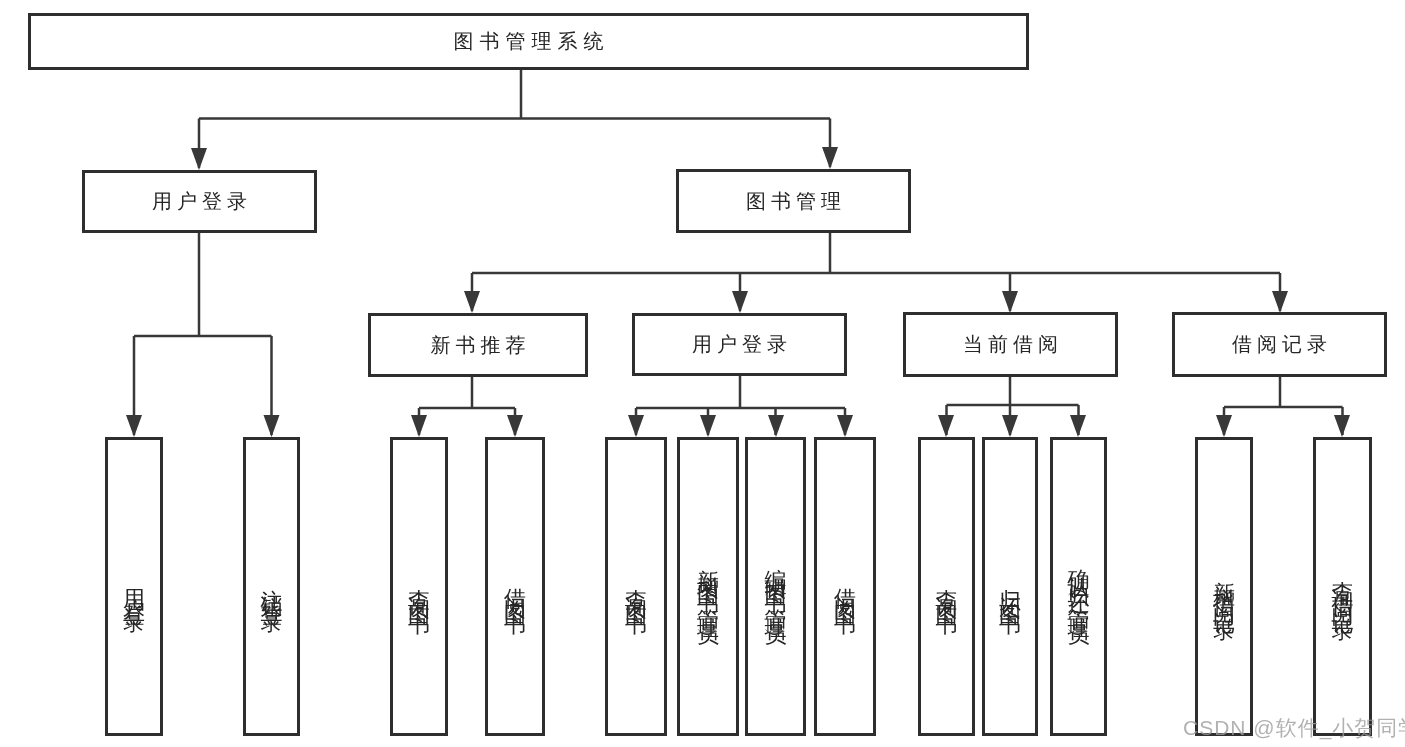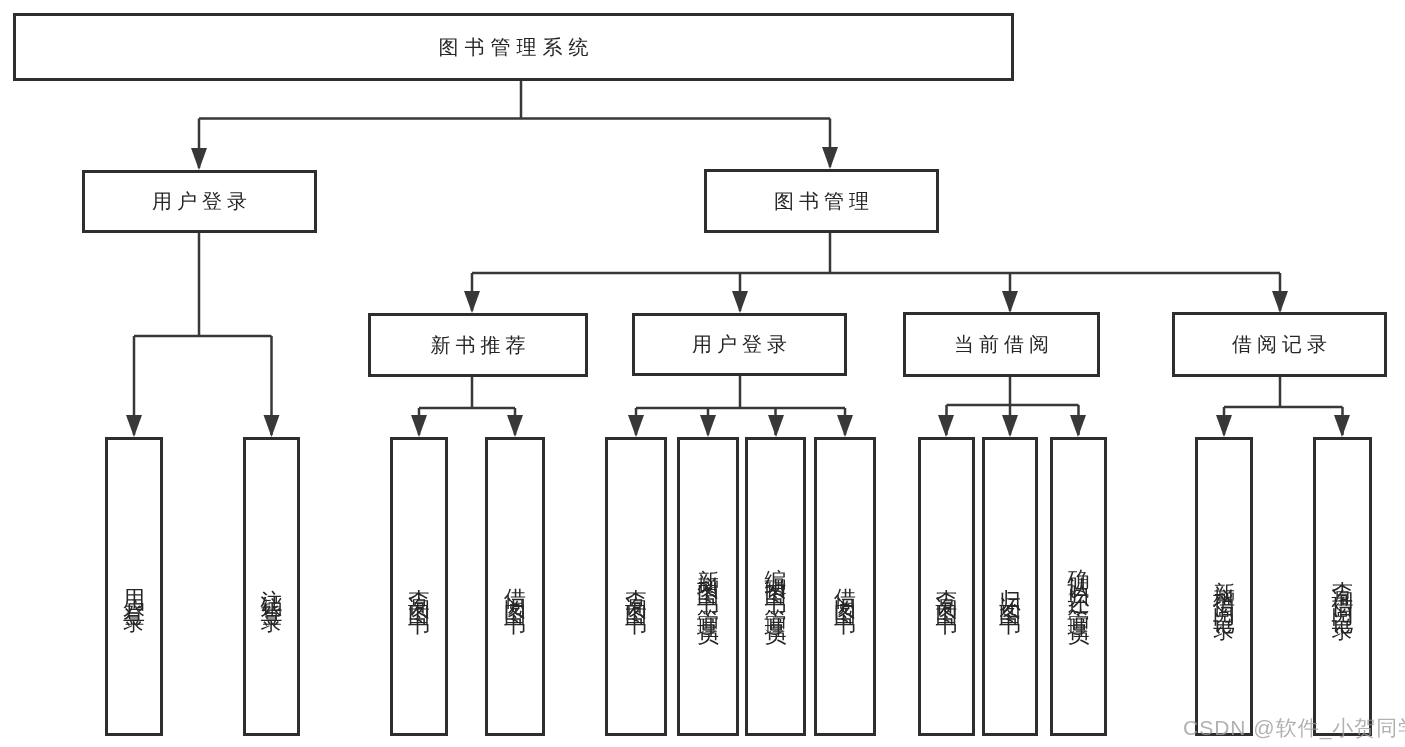--- a/index.html
+++ b/index.html
@@ -85,38 +85,38 @@
       <polygon points="768,415 784,415 776,437"></polygon>
       <polygon points="837,415 853,415 845,437"></polygon>
       <polygon points="938,415 954,415 946,437"></polygon>
       <polygon points="1002,415 1018,415 1010,437"></polygon>
       <polygon points="1070,415 1086,415 1078,437"></polygon>
       <polygon points="1216,415 1232,415 1224,437"></polygon>
       <polygon points="1334,415 1350,415 1342,437"></polygon>
     </g>
   </svg>
 
-  <div class="box" style="left:13px;top:13px;width:1001px;height:68px;">
+  <div class="box" style="left:28px;top:13px;width:1001px;height:57px;">
     <span class="h-label root-label">图书管理系统</span>
   </div>
 
   <div class="box" style="left:82px;top:170px;width:235px;height:63px;">
     <span class="h-label">用户登录</span>
   </div>
-  <div class="box" style="left:704px;top:169px;width:235px;height:64px;">
+  <div class="box" style="left:676px;top:169px;width:235px;height:64px;">
     <span class="h-label">图书管理</span>
   </div>
 
   <div class="box" style="left:368px;top:313px;width:220px;height:64px;">
     <span class="h-label">新书推荐</span>
   </div>
   <div class="box" style="left:632px;top:313px;width:215px;height:63px;">
     <span class="h-label">用户登录</span>
   </div>
-  <div class="box" style="left:903px;top:312px;width:197px;height:65px;">
+  <div class="box" style="left:903px;top:312px;width:215px;height:65px;">
     <span class="h-label">当前借阅</span>
   </div>
   <div class="box" style="left:1172px;top:312px;width:215px;height:65px;">
     <span class="h-label">借阅记录</span>
   </div>
 
   <div class="box" style="left:105px;top:437px;width:58px;height:299px;">
     <span class="v-label">用户登录</span>
   </div>
   <div class="box" style="left:243px;top:437px;width:57px;height:299px;">

